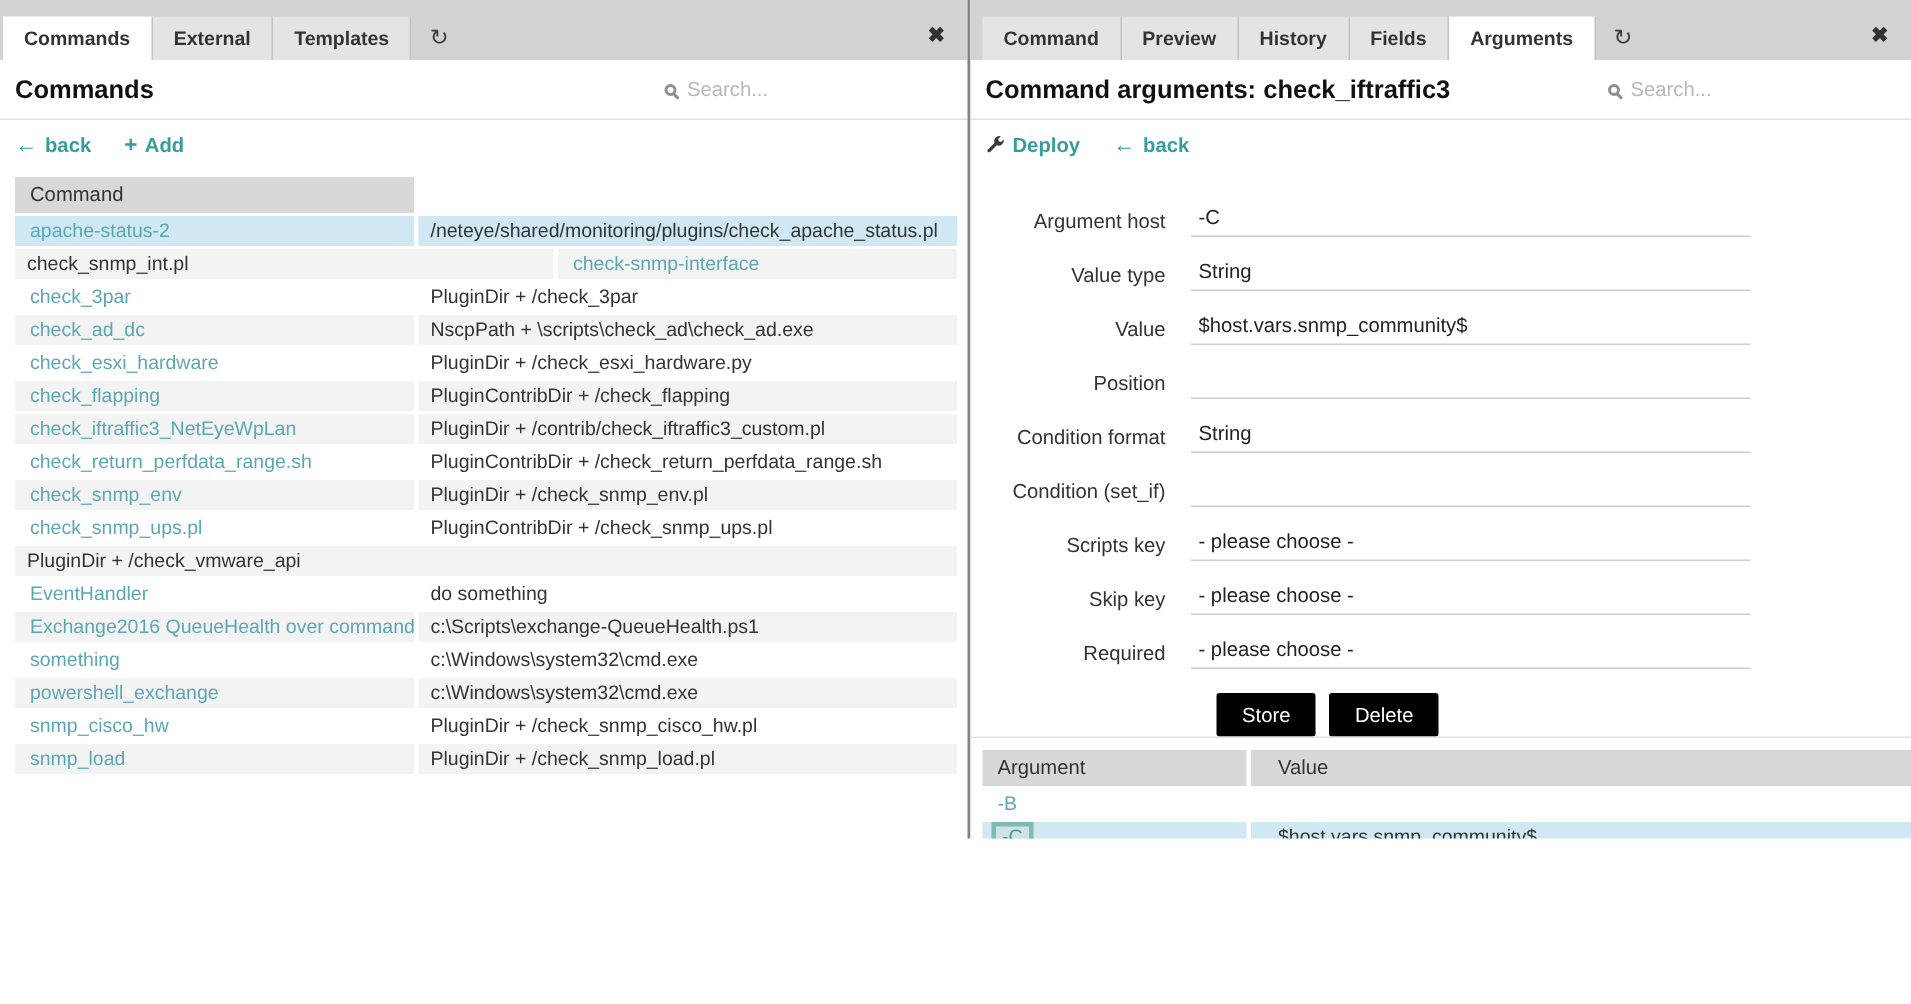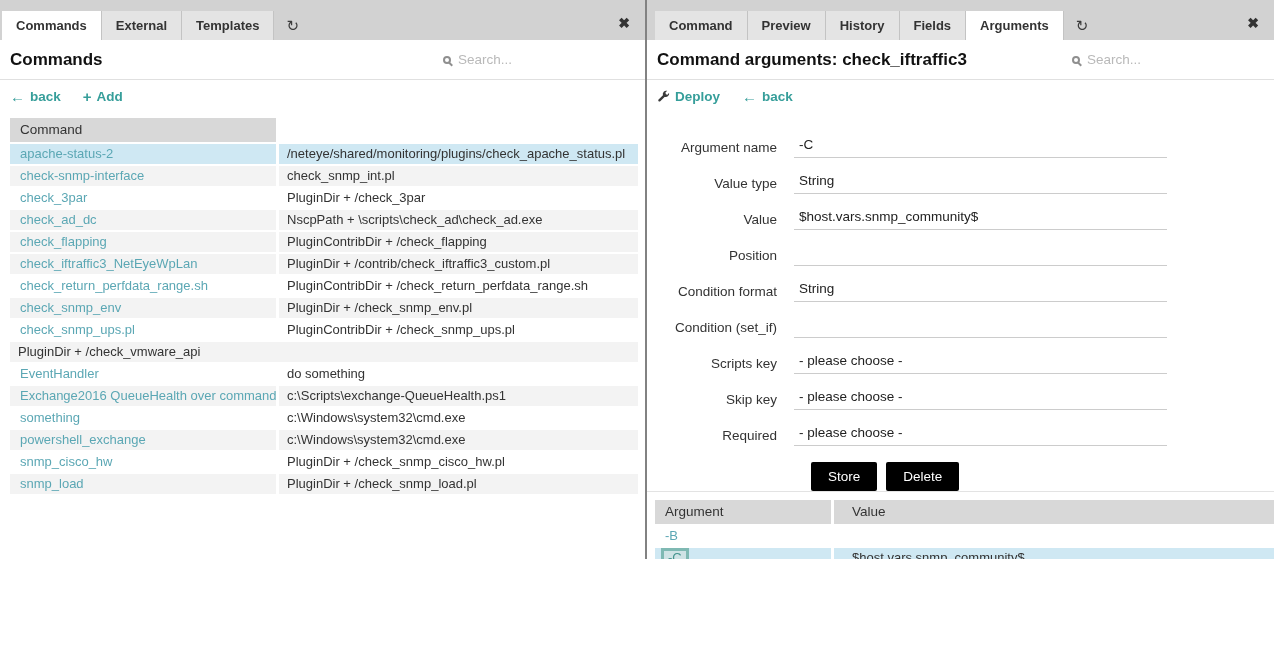--- a/index.html
+++ b/index.html
@@ -117,30 +117,34 @@
     <div class="dtable">
       <div class="thead">
         <div class="th c1">Command</div>
       </div>
       <div id="cmd-rows">
           <div class="trow selected">
     <div class="td c1"><a class="tbl-link" href="#">apache-status-2</a></div>
     <div class="td c2">/neteye/shared/monitoring/plugins/check_apache_status.pl</div>
   </div>
           <div class="trow alt">
+    <div class="td c2">check_snmp_int.pl</div>
     <div class="td c1"><a class="tbl-link" href="#">check-snmp-interface</a></div>
-    <div class="td c2">check_snmp_int.pl</div>
   </div>
           <div class="trow">
     <div class="td c1"><a class="tbl-link" href="#">check_3par</a></div>
     <div class="td c2">PluginDir + /check_3par</div>
   </div>
           <div class="trow alt">
     <div class="td c1"><a class="tbl-link" href="#">check_ad_dc</a></div>
     <div class="td c2">NscpPath + \scripts\check_ad\check_ad.exe</div>
+  </div>
+          <div class="trow">
+    <div class="td c1"><a class="tbl-link" href="#">check_esxi_hardware</a></div>
+    <div class="td c2">PluginDir + /check_esxi_hardware.py</div>
   </div>
           <div class="trow alt">
     <div class="td c1"><a class="tbl-link" href="#">check_flapping</a></div>
     <div class="td c2">PluginContribDir + /check_flapping</div>
   </div>
           <div class="trow alt">
     <div class="td c1"><a class="tbl-link" href="#">check_iftraffic3_NetEyeWpLan</a></div>
     <div class="td c2">PluginDir + /contrib/check_iftraffic3_custom.pl</div>
   </div>
           <div class="trow">
@@ -229,21 +233,21 @@
         <span>Deploy</span>
       </a>
       <a class="action-link" href="#">
         <span class="arrow-glyph">←</span>
         <span>back</span>
       </a>
     </div>
 
     <div class="argform" id="arg-form">
         <div class="field-row">
-    <label class="field-label">Argument name</label>
+    <label class="field-label">Argument host</label>
     <div class="field-input">-C</div>
   </div>
         <div class="field-row">
     <label class="field-label">Value type</label>
     <div class="field-input">String</div>
   </div>
         <div class="field-row">
     <label class="field-label">Value</label>
     <div class="field-input">$host.vars.snmp_community$</div>
   </div>

